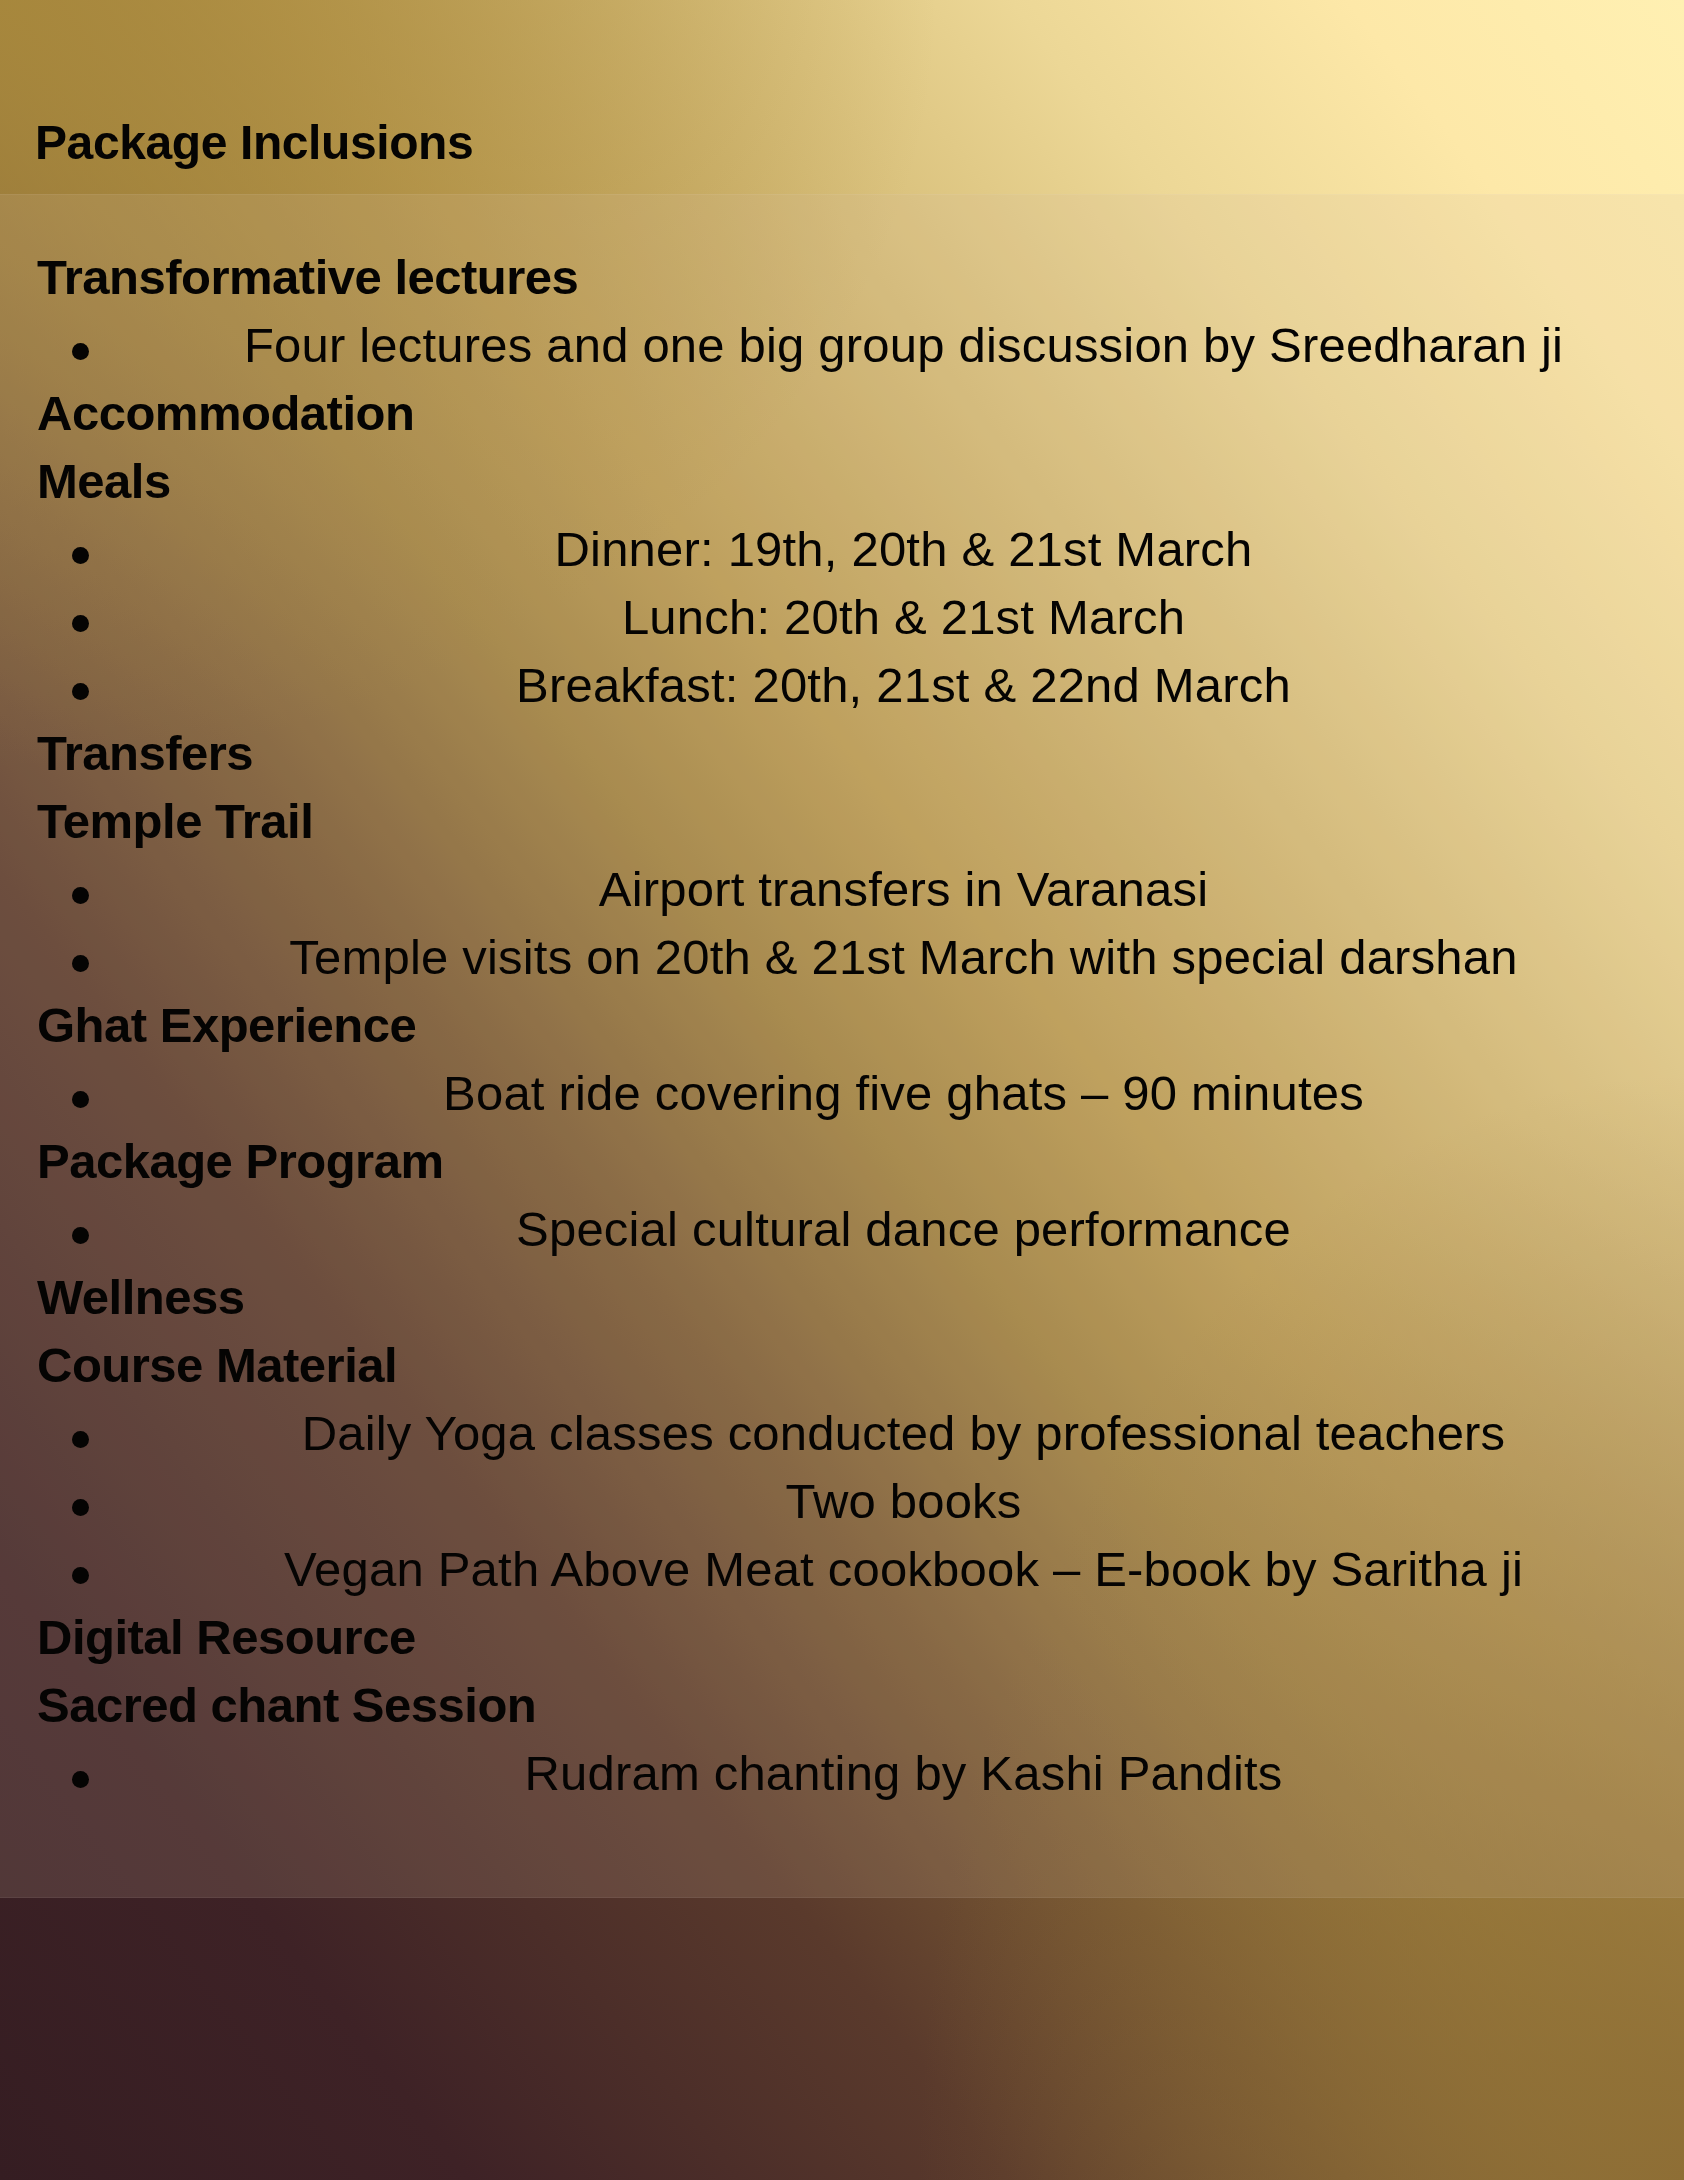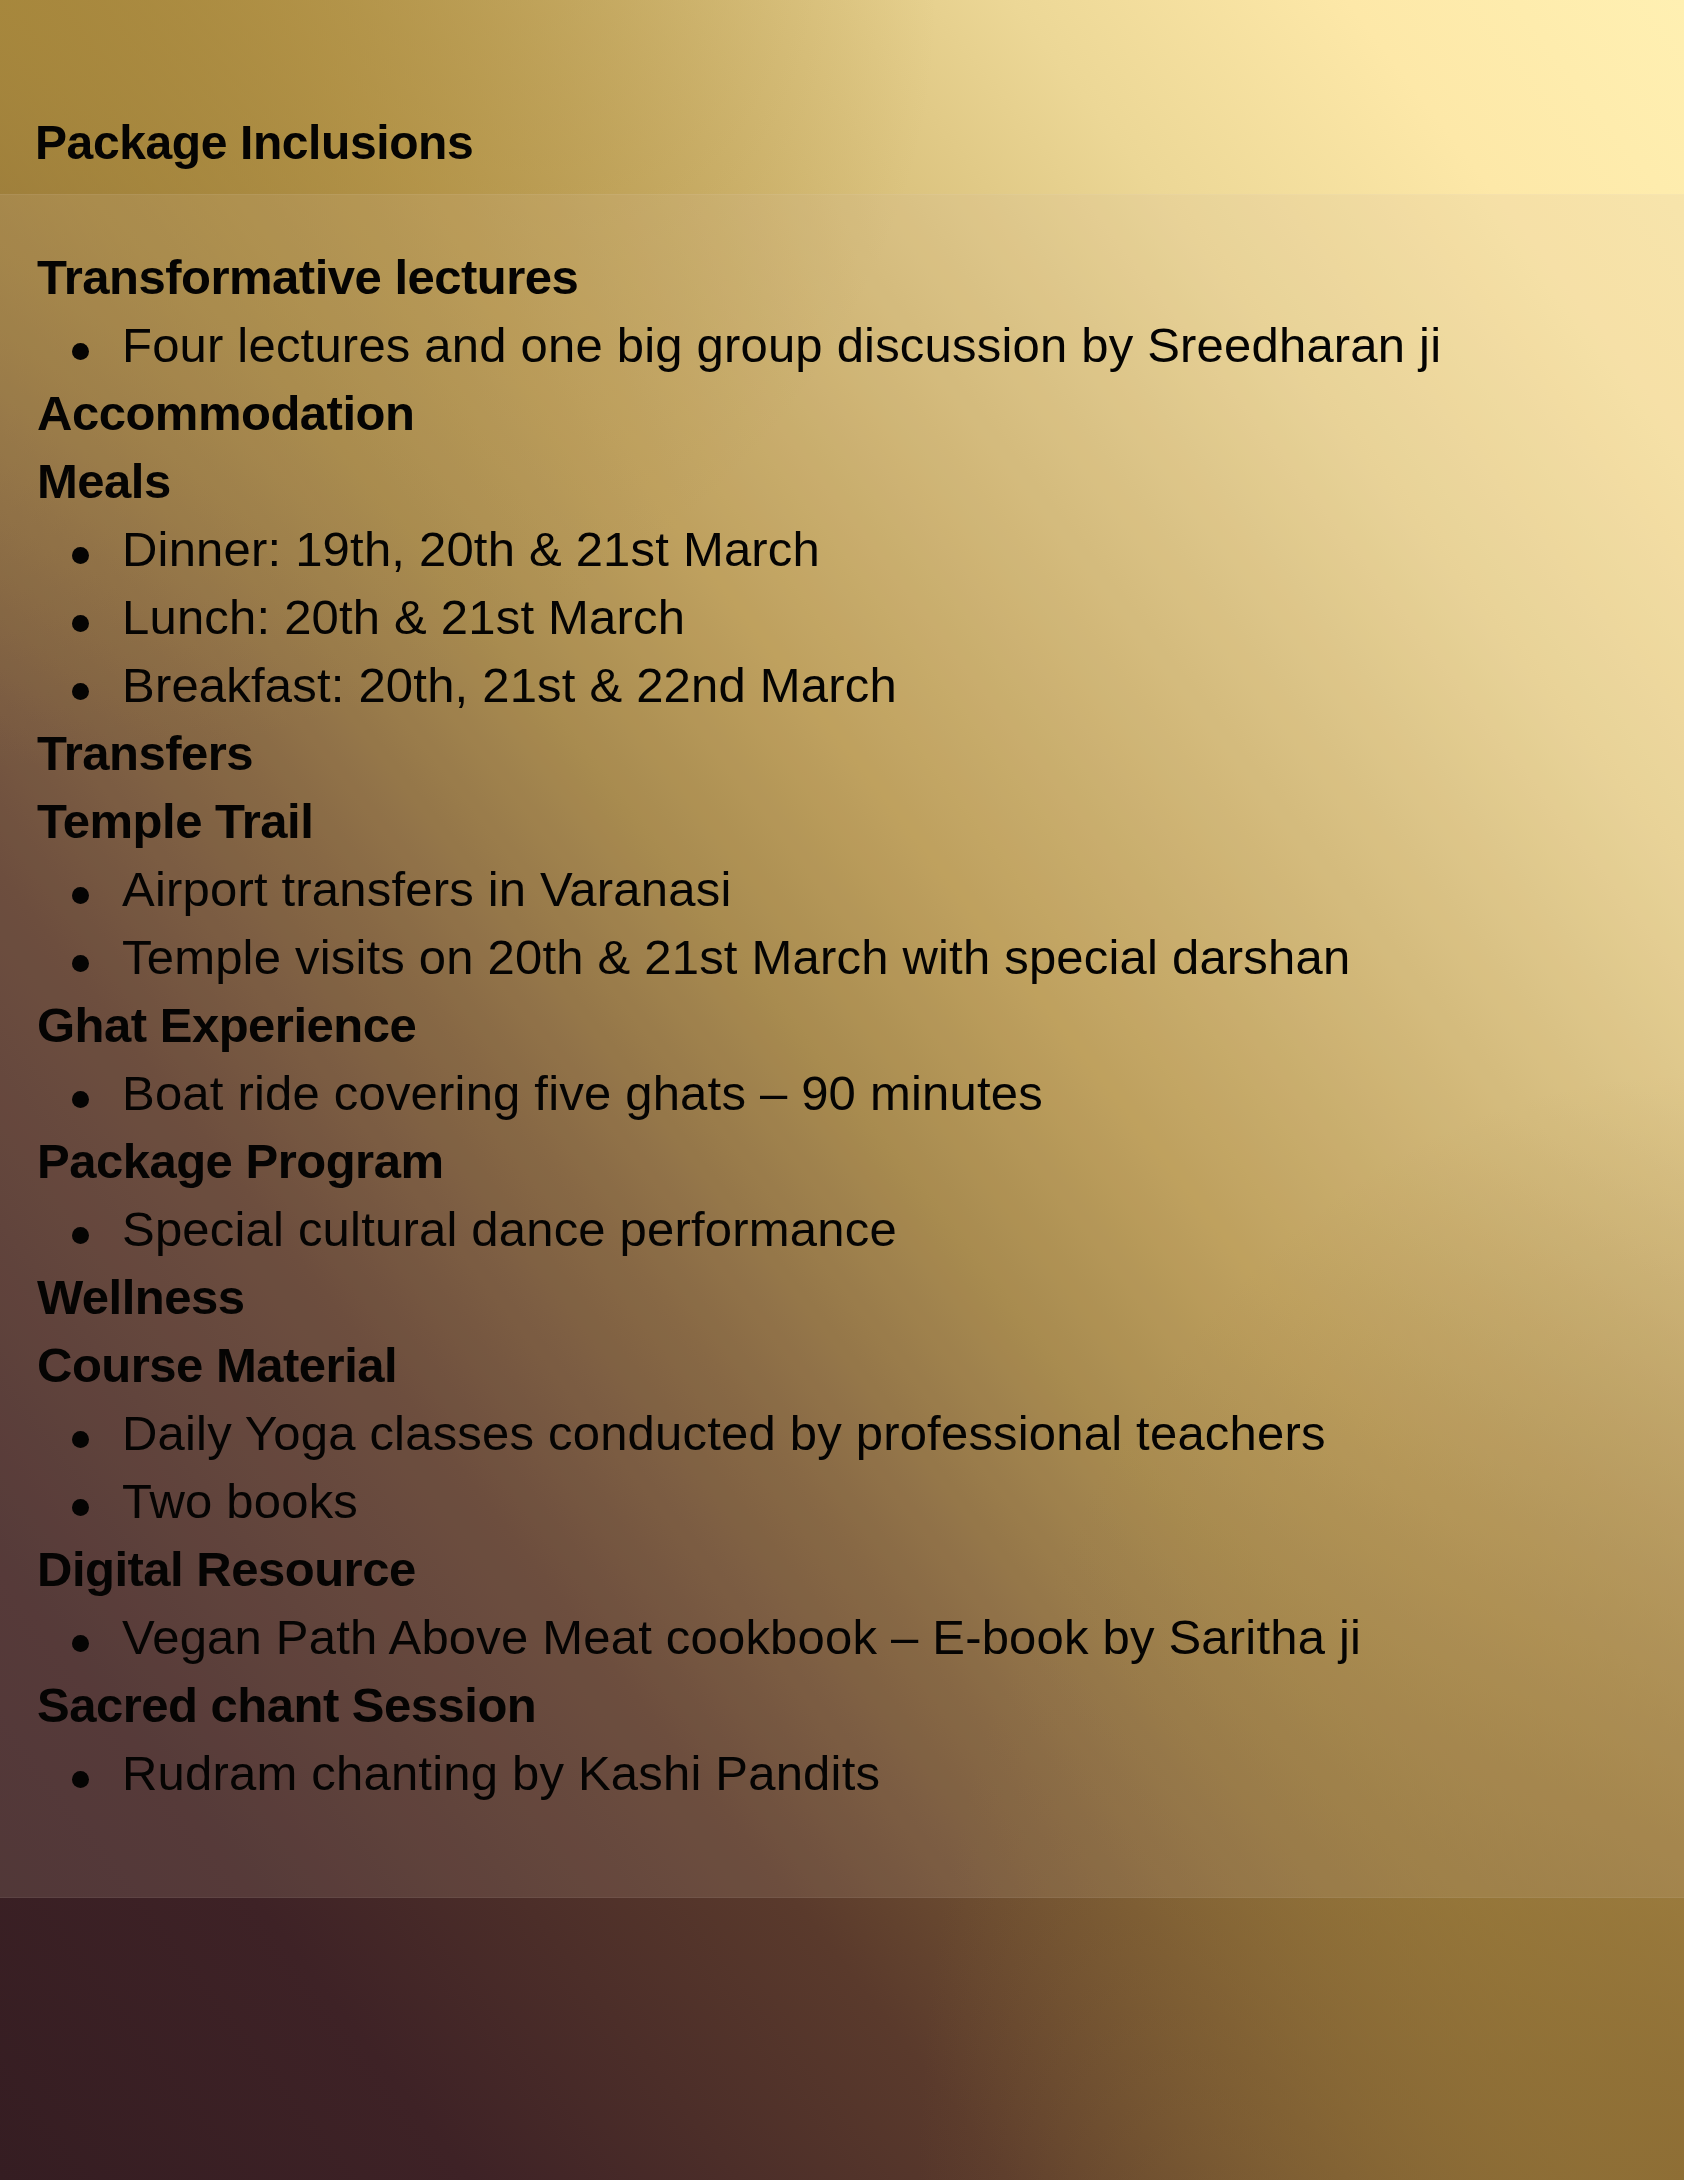--- a/index.html
+++ b/index.html
@@ -78,20 +78,21 @@
     padding-left: 37px;
     font-size: 49px;
     font-weight: 700;
     letter-spacing: -0.5px;
   }
   .item {
     padding-left: 122px;
     font-size: 49px;
     font-weight: 400;
     letter-spacing: 0.2px;
+    text-align: center;
   }
   .bullet {
     position: absolute;
     left: 72px;
     top: 32px;
     width: 17px;
     height: 17px;
     border-radius: 50%;
     background: #050403;
   }
@@ -129,19 +130,19 @@
 
   <div class="row heading">Package Program</div>
   <div class="row item"><span class="bullet"></span><span>Special cultural dance performance</span></div>
 
   <div class="row heading">Wellness</div>
   <div class="row heading">Course Material</div>
 
   <div class="row item"><span class="bullet"></span><span>Daily Yoga classes conducted by professional teachers</span></div>
   <div class="row item"><span class="bullet"></span><span>Two books</span></div>
 
+  <div class="row item"><span class="bullet"></span><span>Vegan Path Above Meat cookbook – E-book by Saritha ji</span></div>
   <div class="row heading">Digital Resource</div>
-  <div class="row item"><span class="bullet"></span><span>Vegan Path Above Meat cookbook – E-book by Saritha ji</span></div>
 
   <div class="row heading">Sacred chant Session</div>
   <div class="row item"><span class="bullet"></span><span>Rudram chanting by Kashi Pandits</span></div>
 </div>
 
 
 </body></html>

